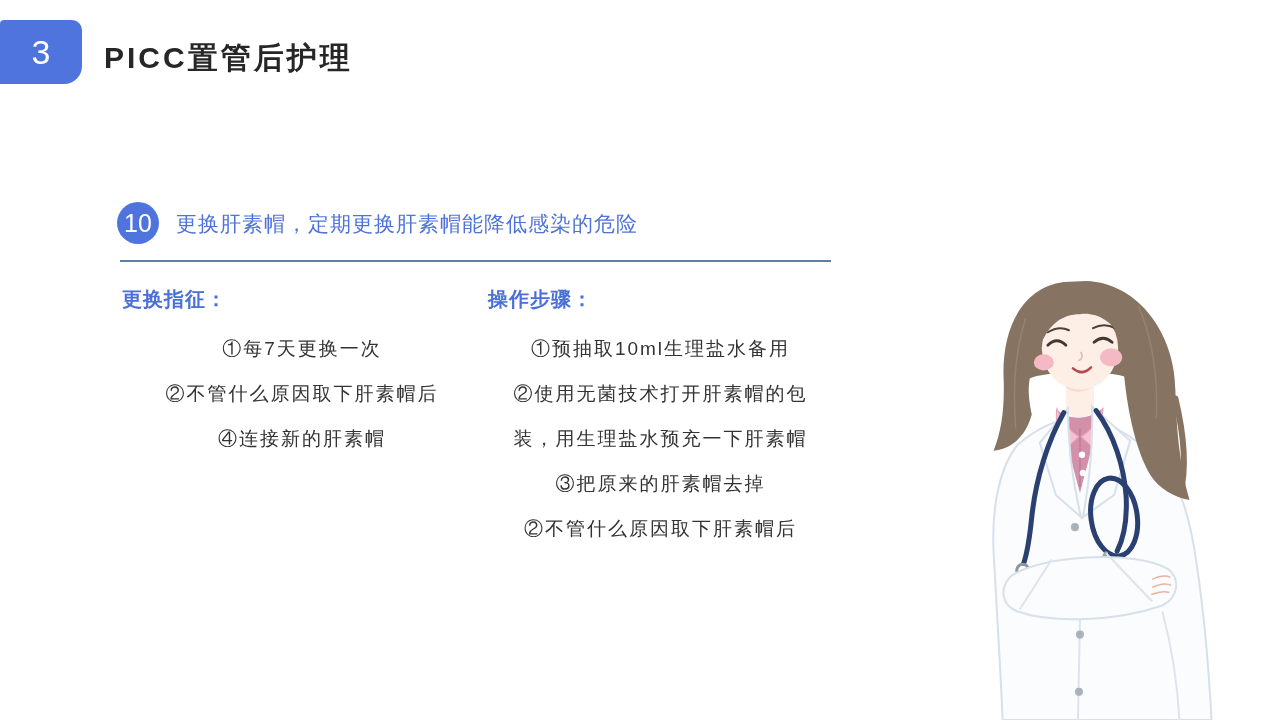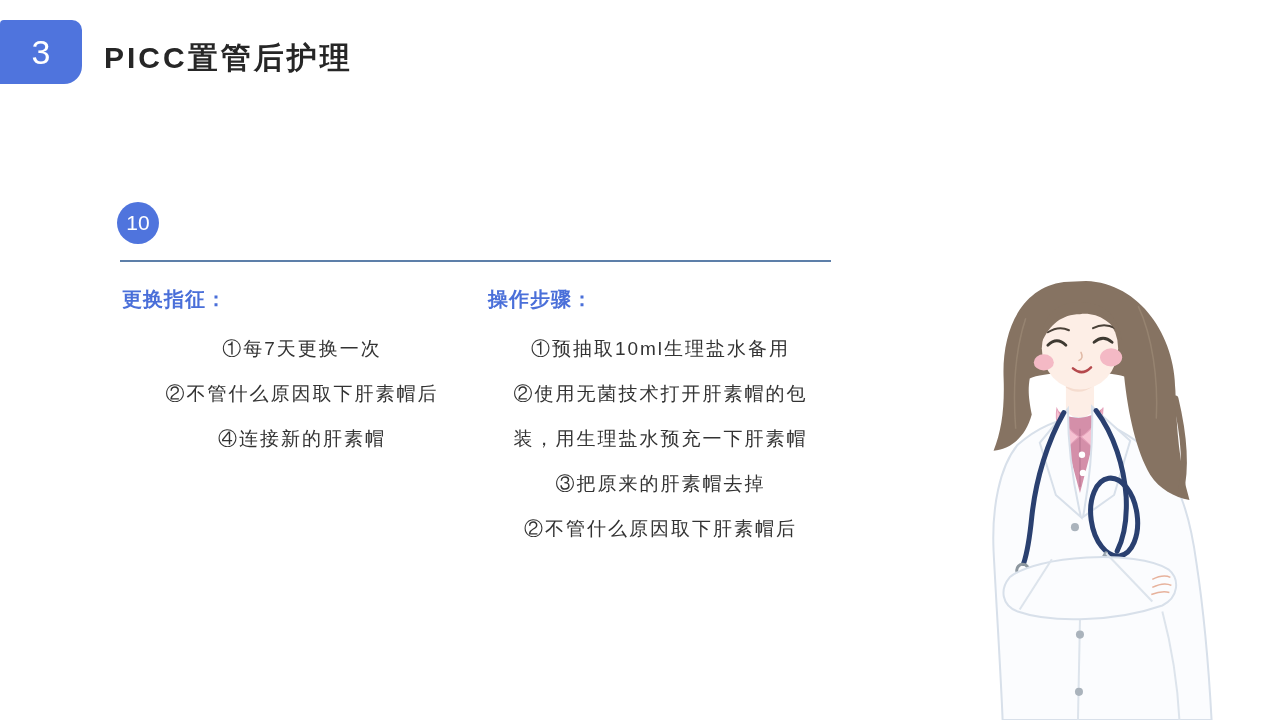--- a/index.html
+++ b/index.html
@@ -24,21 +24,21 @@
     position:absolute; left:104px; top:40px; margin:0;
     font-size:30px; line-height:36px; font-weight:700;
     color:#262626; letter-spacing:3px;
   }
 
   
   .num-circle {
     position:absolute; left:117px; top:202px;
     width:42px; height:42px; border-radius:50%;
     background:#4f74dd; color:#fff;
-    font-size:21px; display:flex; align-items:center; justify-content:center;
+    font-size:25px; display:flex; align-items:center; justify-content:center;
   }
   .heading-text {
     position:absolute; left:176px; top:212px;
     font-size:21px; line-height:24px;
     color:#4e73d8; letter-spacing:1px;
   }
   .divider {
     position:absolute; left:120px; top:260px;
     width:711px; height:2px; background:#5d7fa9;
   }
@@ -63,20 +63,21 @@
 </style>
 </head>
 <body>
 
 <div class="slide">
 
   <div class="chapter-badge">3</div>
   <h1 class="slide-title">PICC置管后护理</h1>
 
   <div class="num-circle">10</div>
+  <div class="heading-text">更换肝素帽，定期更换肝素帽能降低感染的危险</div>
   <div class="divider"></div>
 
   <div class="col col-left">
     <div class="col-header">更换指征：</div>
     <div class="items">
       <p class="item">①每7天更换一次</p>
       <p class="item">②不管什么原因取下肝素帽后</p>
       <p class="item">④连接新的肝素帽</p>
     </div>
   </div>

